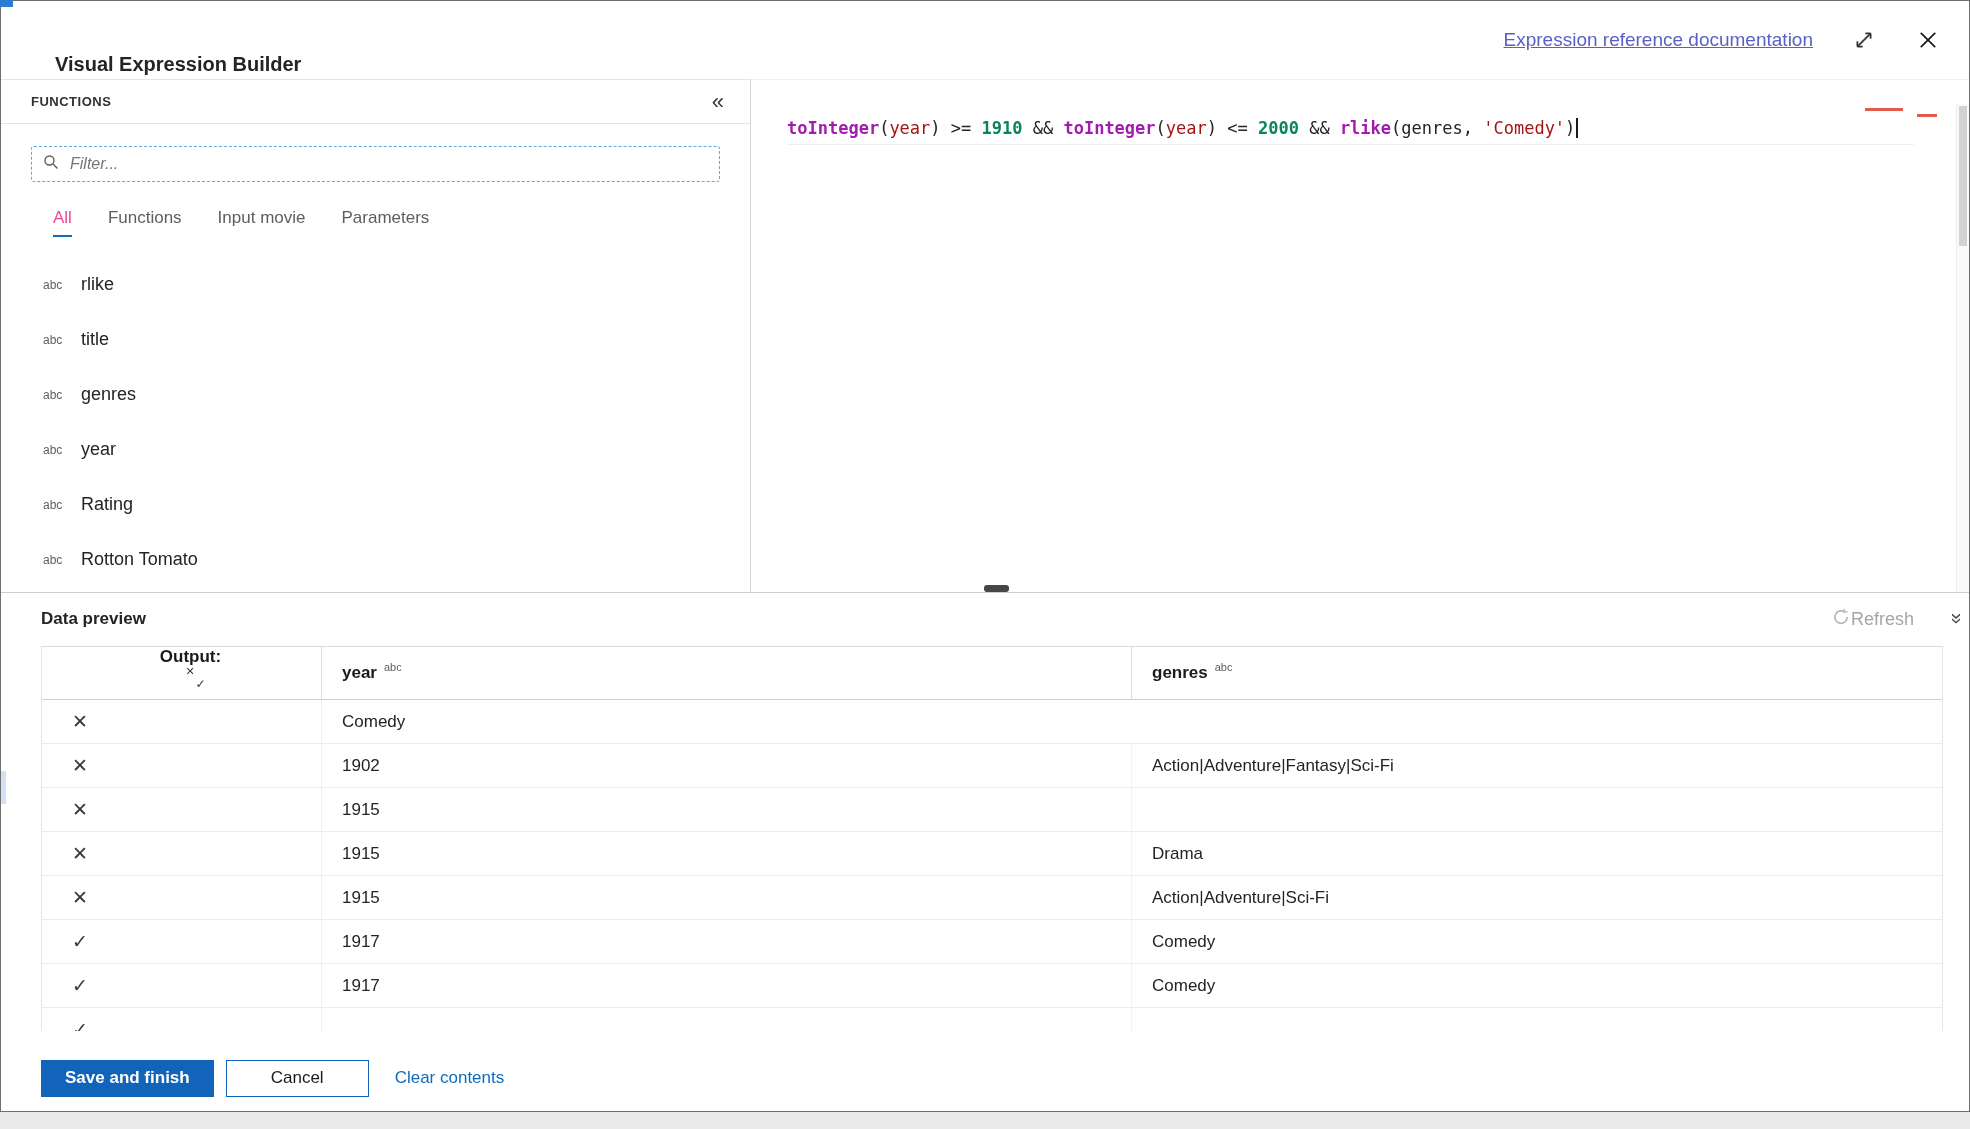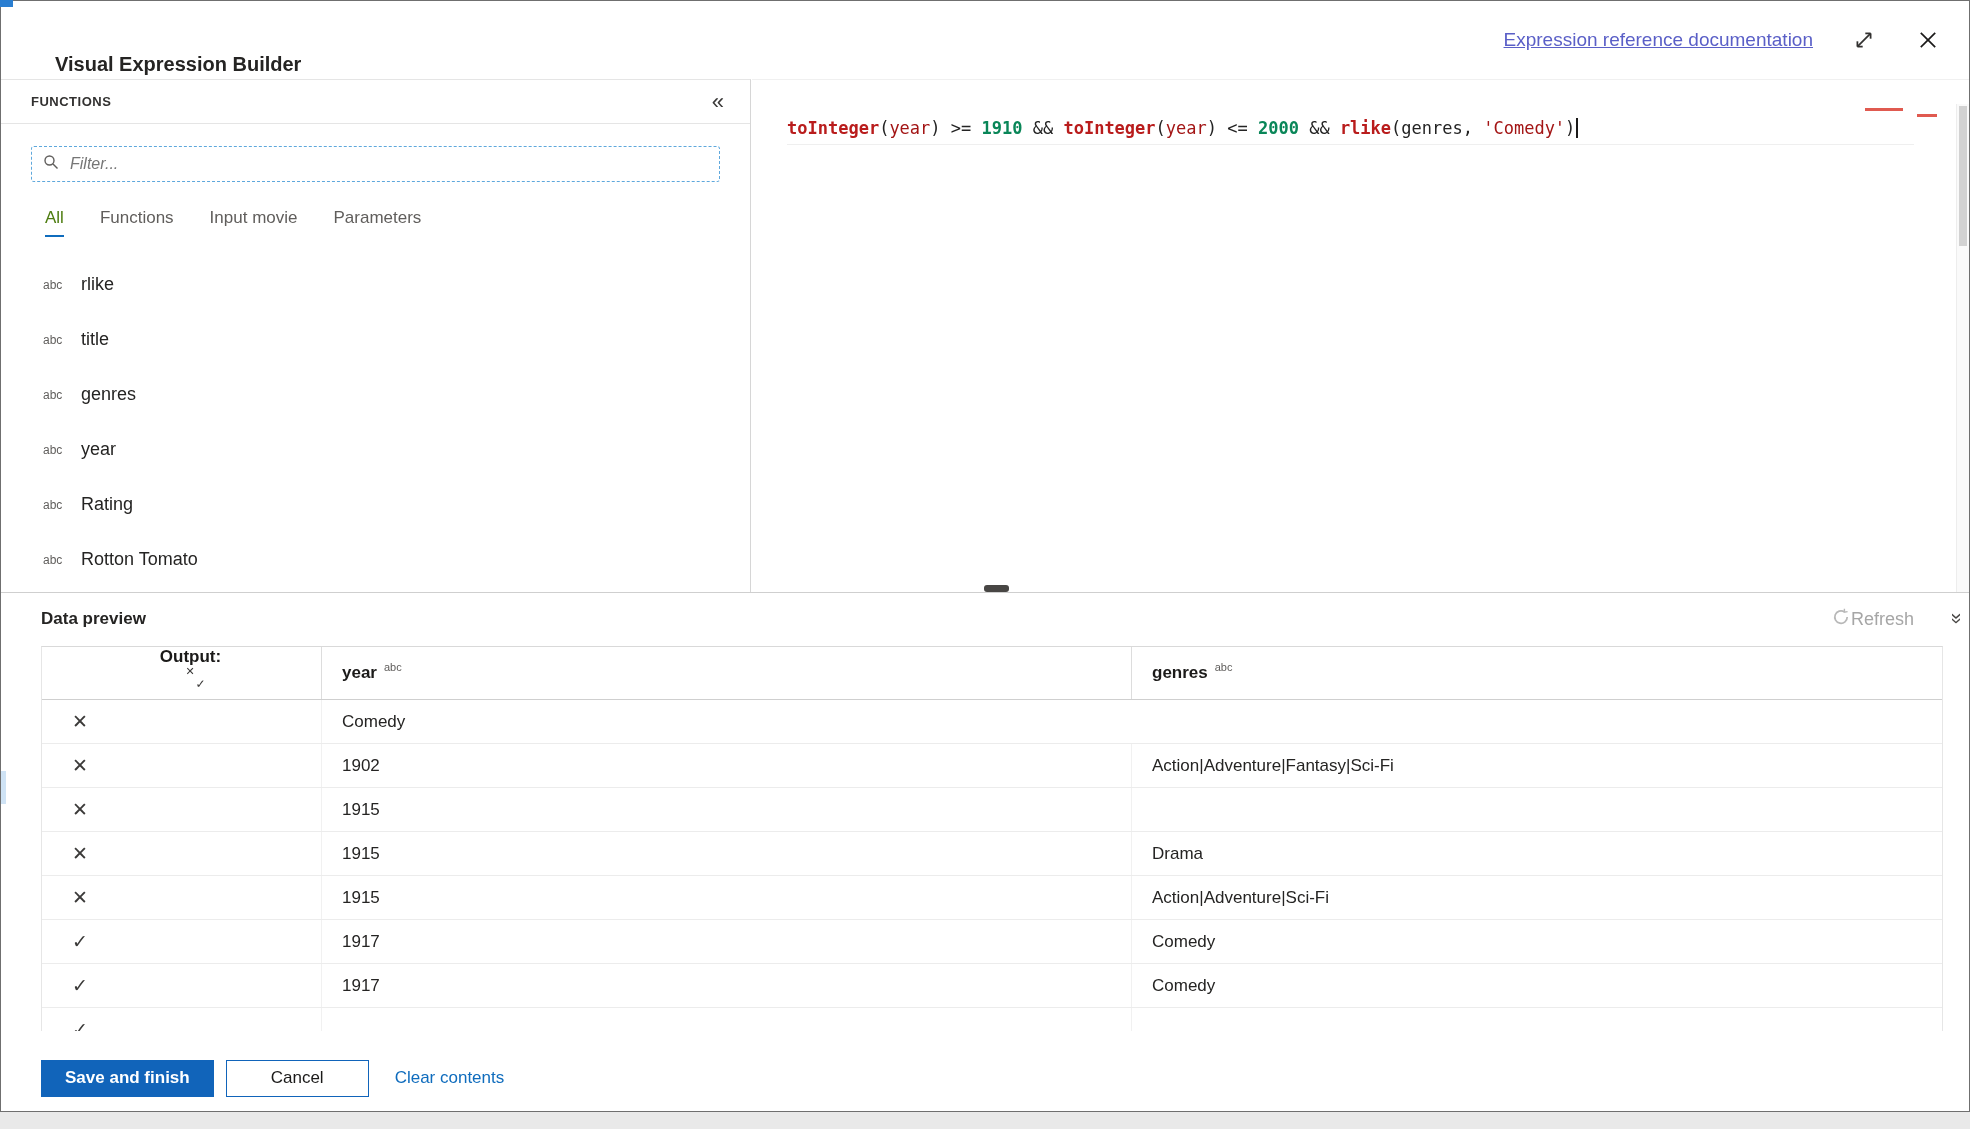--- a/index.html
+++ b/index.html
@@ -39,35 +39,35 @@
   .collapse { margin-left:auto; font-size:22px; color:#3b3a39; line-height:1; cursor:pointer; }
   .filter-box {
     margin:22px 30px 0 30px; height:36px;
     border:1px dashed #5ea8dc; border-radius:3px;
     display:flex; align-items:center; padding:0 10px; background:#fff;
   }
   .filter-input { border:none; outline:none; flex:1; font-size:16px; color:#333; font-family:inherit; margin-left:8px; }
   .filter-input::placeholder { color:#767676; font-style:italic; }
   .tabs { display:flex; gap:36px; margin:26px 0 0 44px; font-size:17px; color:#605e5c; }
   .tab { padding-bottom:7px; cursor:pointer; }
-  .tab.active { color:#4d7c0f; border-bottom:2px solid #0f6cbd; }
+  .tab.active { color:#ec4899; border-bottom:2px solid #0f6cbd;margin-left:8px; }
   .schema-list { margin-top:20px; }
   .schema-item { height:55px; display:flex; align-items:center; padding-left:42px; cursor:pointer; }
   .abc-ic { font-size:12px; color:#605e5c; width:38px; }
   .schema-label { font-size:18px; color:#252423; }
 
   
   .editor { position:absolute; top:78px; left:751px; right:0; height:513px; background:#fff; border-top:1px solid #f0f0f0; }
   .code-line {
     position:absolute; top:36px; left:35px; right:70px;
     font-family:"DejaVu Sans Mono", monospace; font-size:17px;
     white-space:pre; color:#242424; line-height:24px;
   }
   .line-underline { position:absolute; top:64px; left:35px; right:55px; height:1px; background:#efefef; }
-  .tk-func { color:#b91c1c; font-weight:bold; }
+  .tk-func { color:#a21caf; font-weight:bold; }
   .tk-column { color:#a31515; }
   .tk-number { color:#098658; font-weight:bold; }
   .tk-string { color:#a31515; }
   .tk-plain { color:#242424; }
   .caret { display:inline-block; width:2px; height:20px; background:#1b1a19; vertical-align:text-bottom; margin-left:1px; }
   .rm { position:absolute; height:3px; background:#e05a50; }
   .rm1 { top:28px; right:66px; width:38px; }
   .rm2 { top:34px; right:32px; width:20px; }
   .scrollbar { position:absolute; top:24px; right:0; bottom:0; width:13px; background:#fafafa; border-left:1px solid #ededed; }
   .scrollbar .thumb { position:absolute; top:2px; left:2px; right:2px; height:140px; background:#d2d2d2; }

